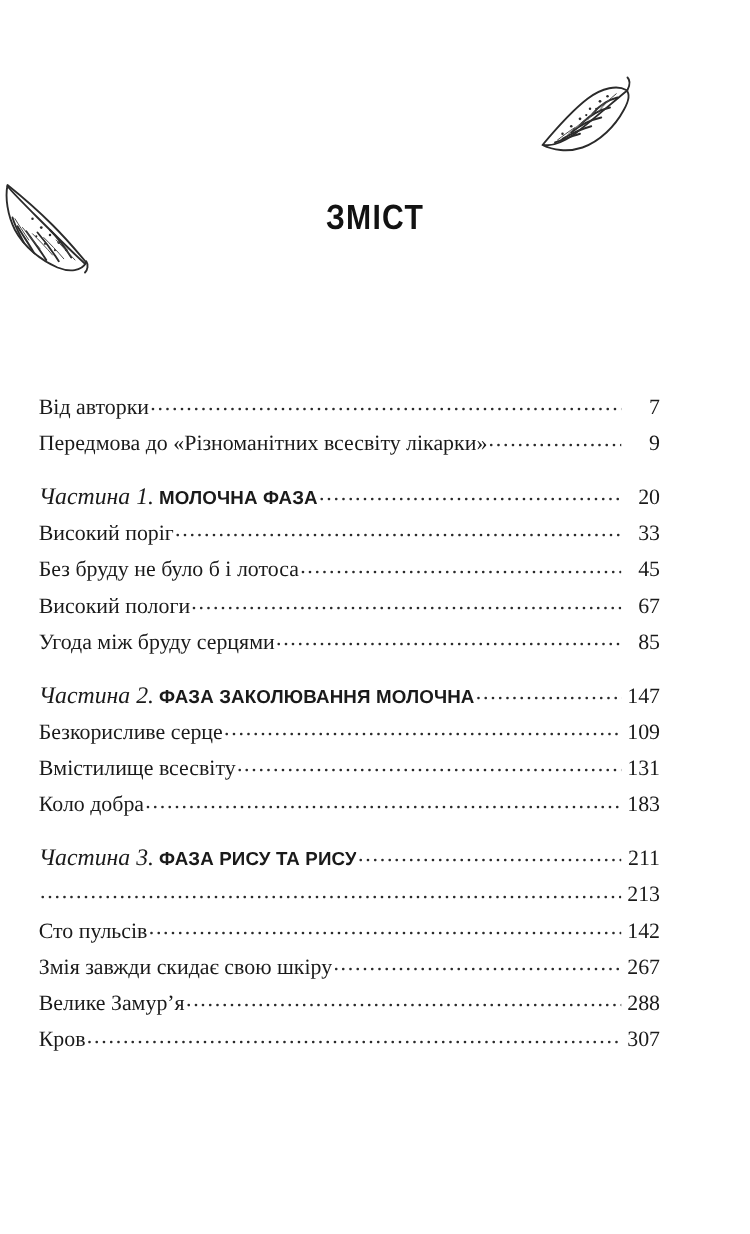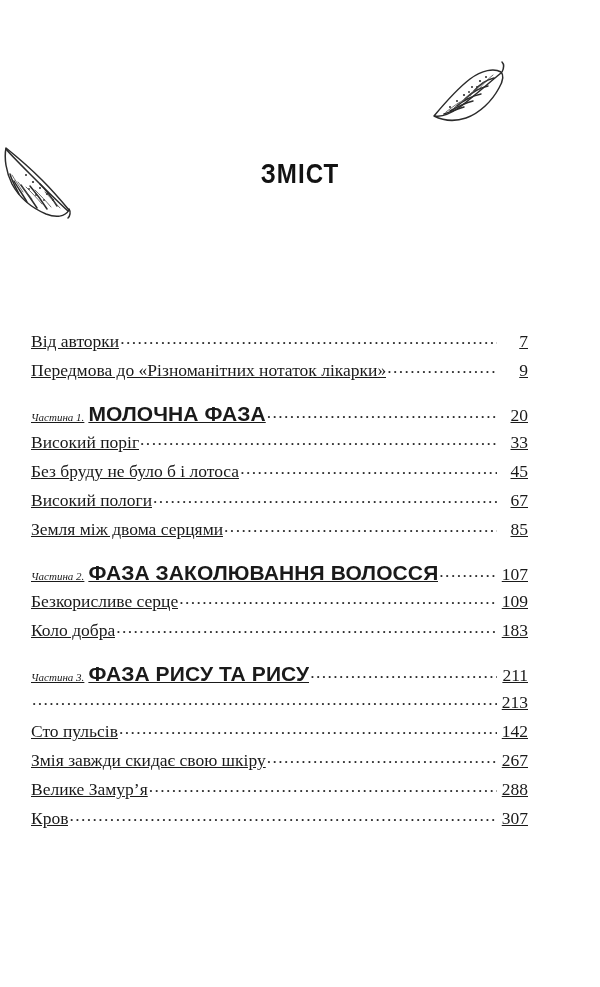--- a/index.html
+++ b/index.html
@@ -47,23 +47,22 @@
     letter-spacing: 1.2px;
     color: #121212;
     transform: scaleX(0.86);
     transform-origin: center;
   }
 
   
   .toc {
     position: absolute;
     left: 31px;
-    top: 327px;
+    top: 311px;
     width: 497px;
-    text-decoration: underline;
   }
   .toc-group {
     margin-bottom: 14px;
   }
   .toc-group:last-child { margin-bottom: 0; }
 
   .toc-row {
     display: flex;
     align-items: baseline;
     width: 100%;
@@ -104,26 +103,26 @@
     min-width: 30px;
     text-align: right;
     font-size: 17.5px;
     color: #1a1a1a;
   }
 
   
   .toc-row.part .part-prefix {
     font-style: italic;
     font-family: "Liberation Serif", "DejaVu Serif", serif;
-    font-size: 11px;
+    font-size: 19px;
   }
   .toc-row.part .part-name {
     font-family: "Liberation Sans", "DejaVu Sans", sans-serif;
     font-weight: bold;
-    font-size: 21px;
+    font-size: 15px;
     letter-spacing: 0.1px;
   }
   .toc-row.part .toc-label {
     max-width: 450px;
   }
 
   .sr-gap { display: inline-block; width: 4px; }
 </style>
 </head>
 <body>
@@ -191,21 +190,21 @@
 <div class="page-title">ЗМІСТ</div>
 
 <div class="toc" id="toc-root">
     <div class="toc-group">
       <div class="toc-row">
         <span class="toc-label">Від авторки</span>
         <span class="leader"></span>
         <span class="toc-page">7</span>
       </div>
       <div class="toc-row">
-        <span class="toc-label">Передмова до «Різноманітних нотаток лікарки»</span>
+        <span class="toc-label">Передмова до «Різноманітних всесвіту лікарки»</span>
         <span class="leader"></span>
         <span class="toc-page">9</span>
       </div>
     </div>
     <div class="toc-group">
       <div class="toc-row part">
         <span class="toc-label"><span class="part-prefix">Частина 1.</span><span class="sr-gap"></span><span class="part-name">МОЛОЧНА ФАЗА</span></span>
         <span class="leader"></span>
         <span class="toc-page">20</span>
       </div>
@@ -218,35 +217,40 @@
         <span class="toc-label">Без бруду не було б і лотоса</span>
         <span class="leader"></span>
         <span class="toc-page">45</span>
       </div>
       <div class="toc-row">
         <span class="toc-label">Високий пологи</span>
         <span class="leader"></span>
         <span class="toc-page">67</span>
       </div>
       <div class="toc-row">
-        <span class="toc-label">Земля між двома серцями</span>
+        <span class="toc-label">Угода між бруду серцями</span>
         <span class="leader"></span>
         <span class="toc-page">85</span>
       </div>
     </div>
     <div class="toc-group">
       <div class="toc-row part">
-        <span class="toc-label"><span class="part-prefix">Частина 2.</span><span class="sr-gap"></span><span class="part-name">ФАЗА ЗАКОЛЮВАННЯ ВОЛОССЯ</span></span>
-        <span class="leader"></span>
-        <span class="toc-page">107</span>
+        <span class="toc-label"><span class="part-prefix">Частина 2.</span><span class="sr-gap"></span><span class="part-name">ФАЗА ЗАКОЛЮВАННЯ МОЛОЧНА</span></span>
+        <span class="leader"></span>
+        <span class="toc-page">147</span>
       </div>
       <div class="toc-row">
         <span class="toc-label">Безкорисливе серце</span>
         <span class="leader"></span>
         <span class="toc-page">109</span>
+      </div>
+      <div class="toc-row">
+        <span class="toc-label">Вмістилище всесвіту</span>
+        <span class="leader"></span>
+        <span class="toc-page">131</span>
       </div>
       <div class="toc-row">
         <span class="toc-label">Коло добра</span>
         <span class="leader"></span>
         <span class="toc-page">183</span>
       </div>
     </div>
     <div class="toc-group">
       <div class="toc-row part">
         <span class="toc-label"><span class="part-prefix">Частина 3.</span><span class="sr-gap"></span><span class="part-name">ФАЗА РИСУ ТА РИСУ</span></span>

